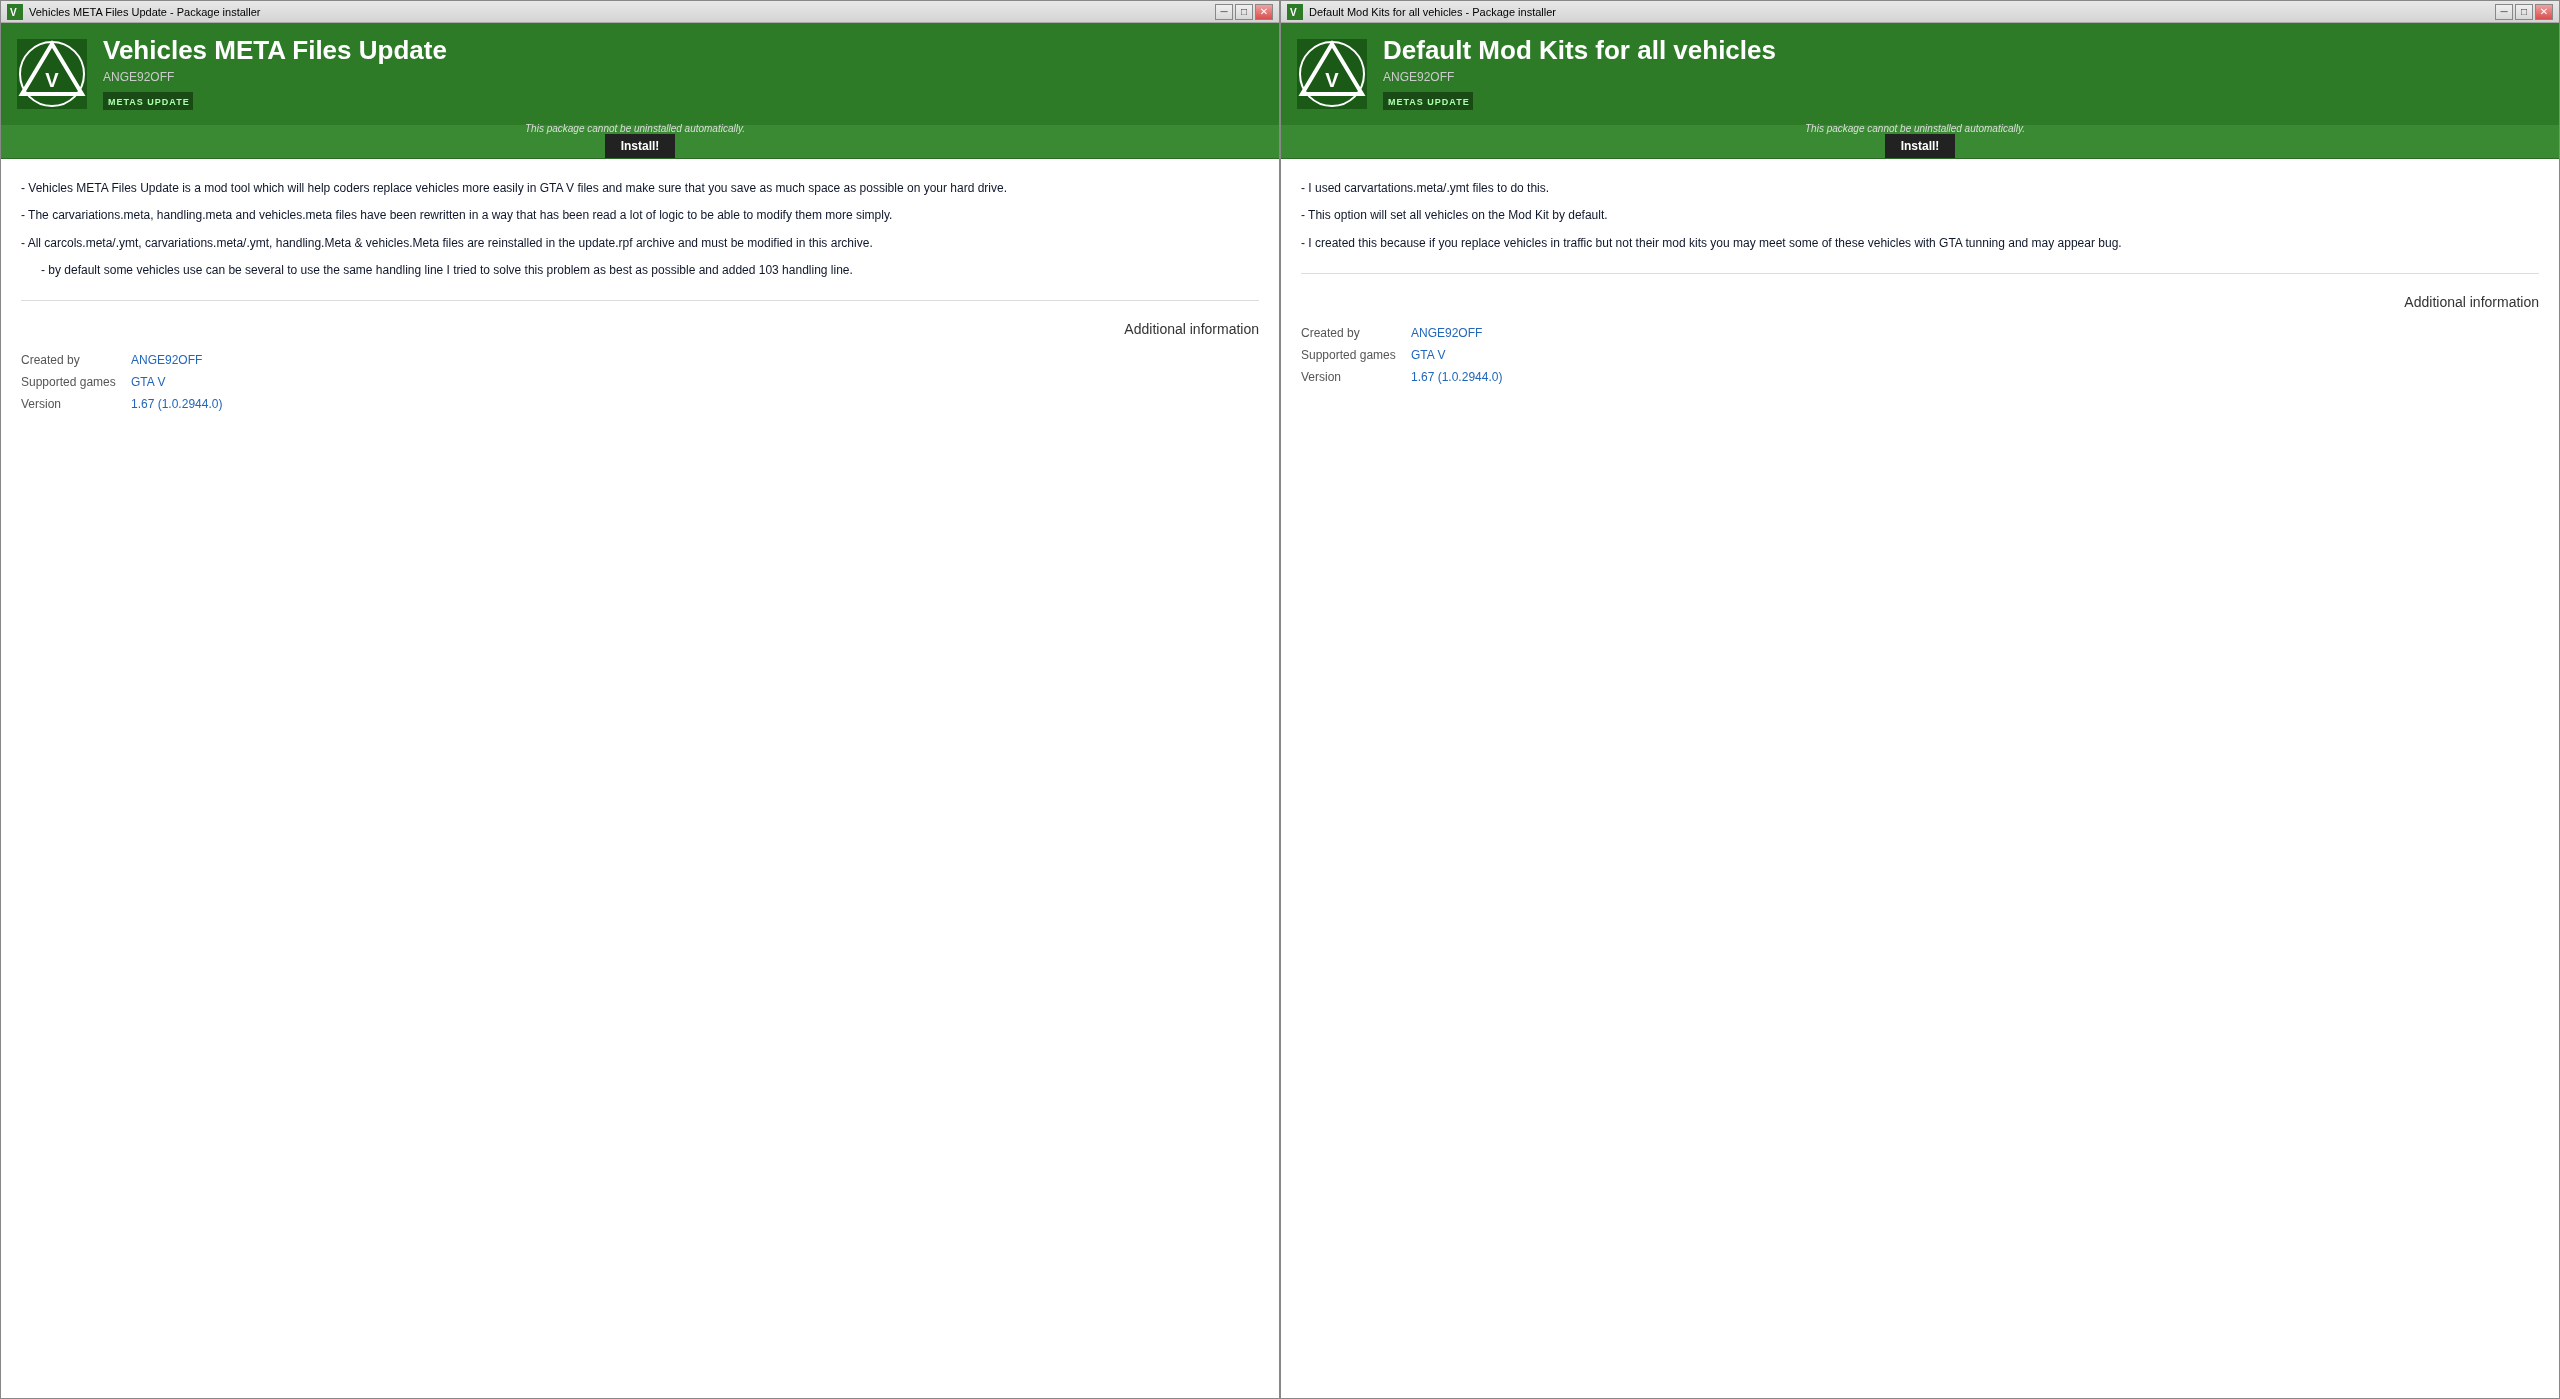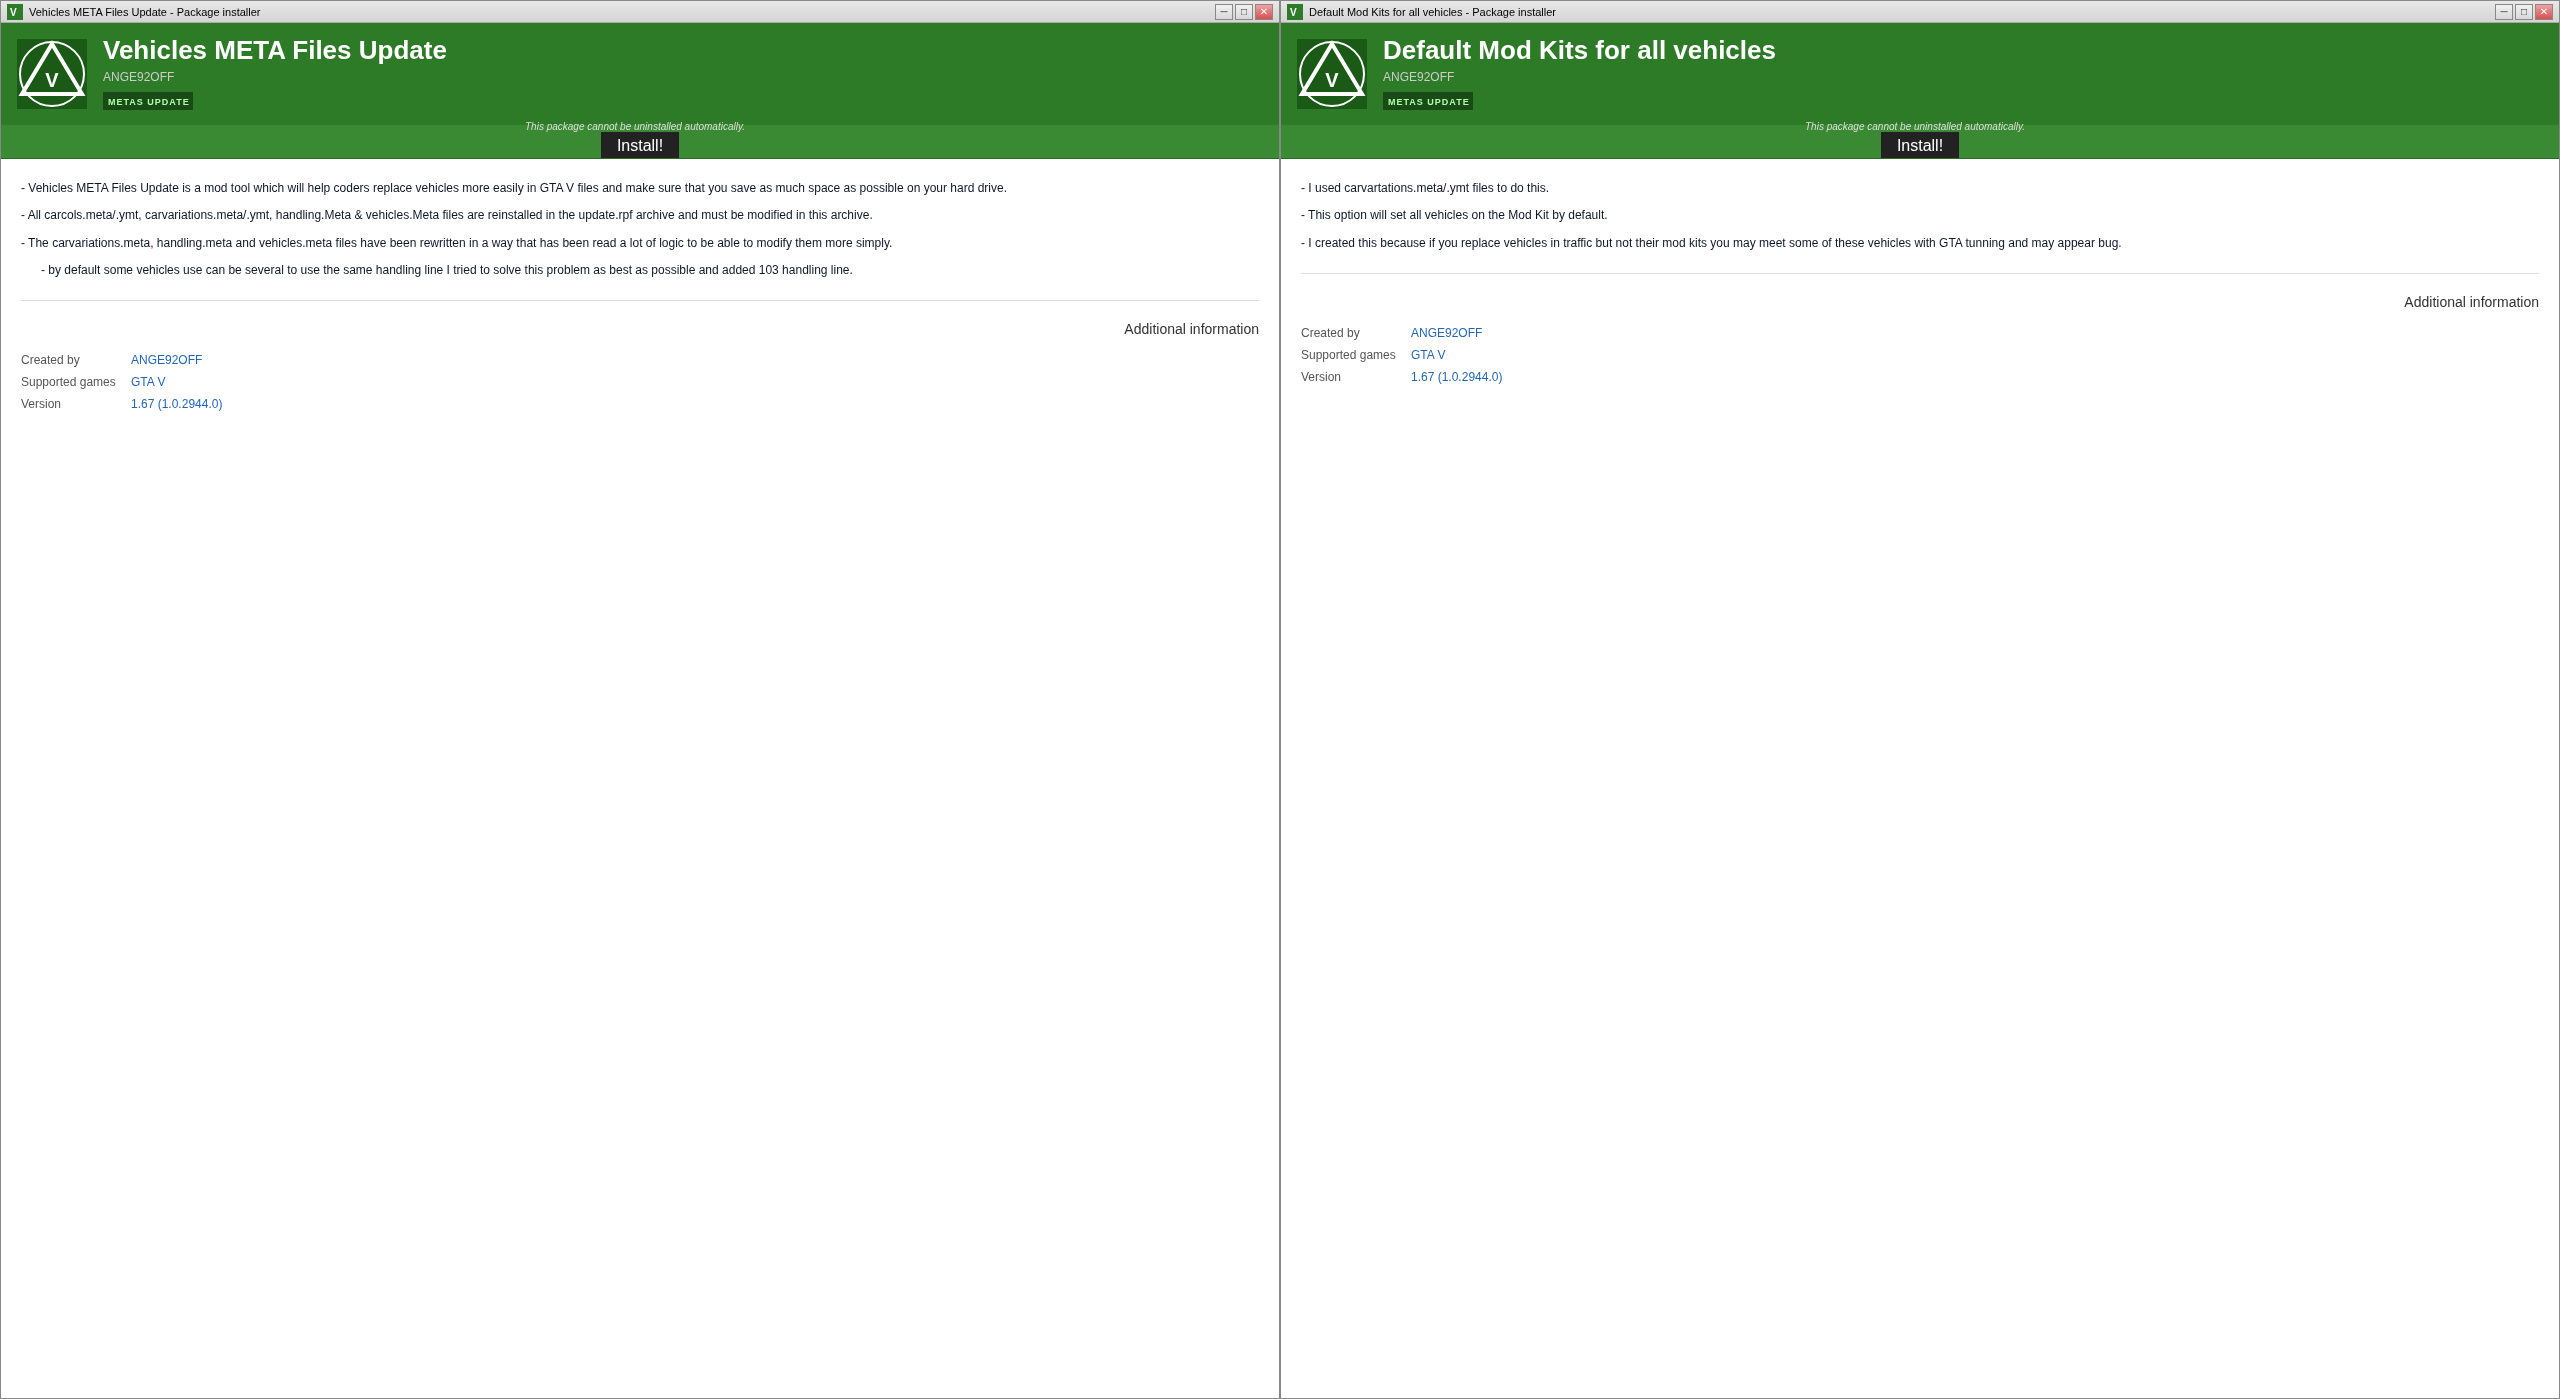--- a/index.html
+++ b/index.html
@@ -118,23 +118,23 @@
       flex-shrink: 0;
       border-bottom: 1px solid #2a6a24;
       flex-direction: column;
     }
 
     .install-button {
       background: #222;
       color: #fff;
       border: none;
       padding: 5px 16px;
-      font-size: 16px;
+      font-size: 12px;
       cursor: pointer;
-      font-weight: normal;
+      font-weight: bold;
       height: 26px;
     }
 
     .uninstall-note {
       font-size: 10px;
       color: #ddd;
       margin-right: 10px;
       font-style: italic;
     }
 
@@ -235,22 +235,22 @@
   </div>
 
   <div class="toolbar">
     <span class="uninstall-note">This package cannot be uninstalled automatically.</span>
     <button class="install-button">Install!</button>
   </div>
 
   <div class="content">
     <div class="description-text">
       <p>- Vehicles META Files Update is a mod tool which will help coders replace vehicles more easily in GTA V files and make sure that you save as much space as possible on your hard drive.</p>
+      <p>- The carvariations.meta, handling.meta and vehicles.meta files have been rewritten in a way that has been read a lot of logic to be able to modify them more simply.</p>
       <p>- All carcols.meta/.ymt, carvariations.meta/.ymt, handling.Meta &amp; vehicles.Meta files are reinstalled in the update.rpf archive and must be modified in this archive.</p>
-      <p>- The carvariations.meta, handling.meta and vehicles.meta files have been rewritten in a way that has been read a lot of logic to be able to modify them more simply.</p>
       <p style="margin-left:20px;">- by default some vehicles use can be several to use the same handling line I tried to solve this problem as best as possible and added 103 handling line.</p>
     </div>
 
     <hr class="divider">
 
     <h2 class="section-title">Additional information</h2>
 
     <div class="info-table">
       <div class="info-row">
         <span class="info-label">Created by</span>

